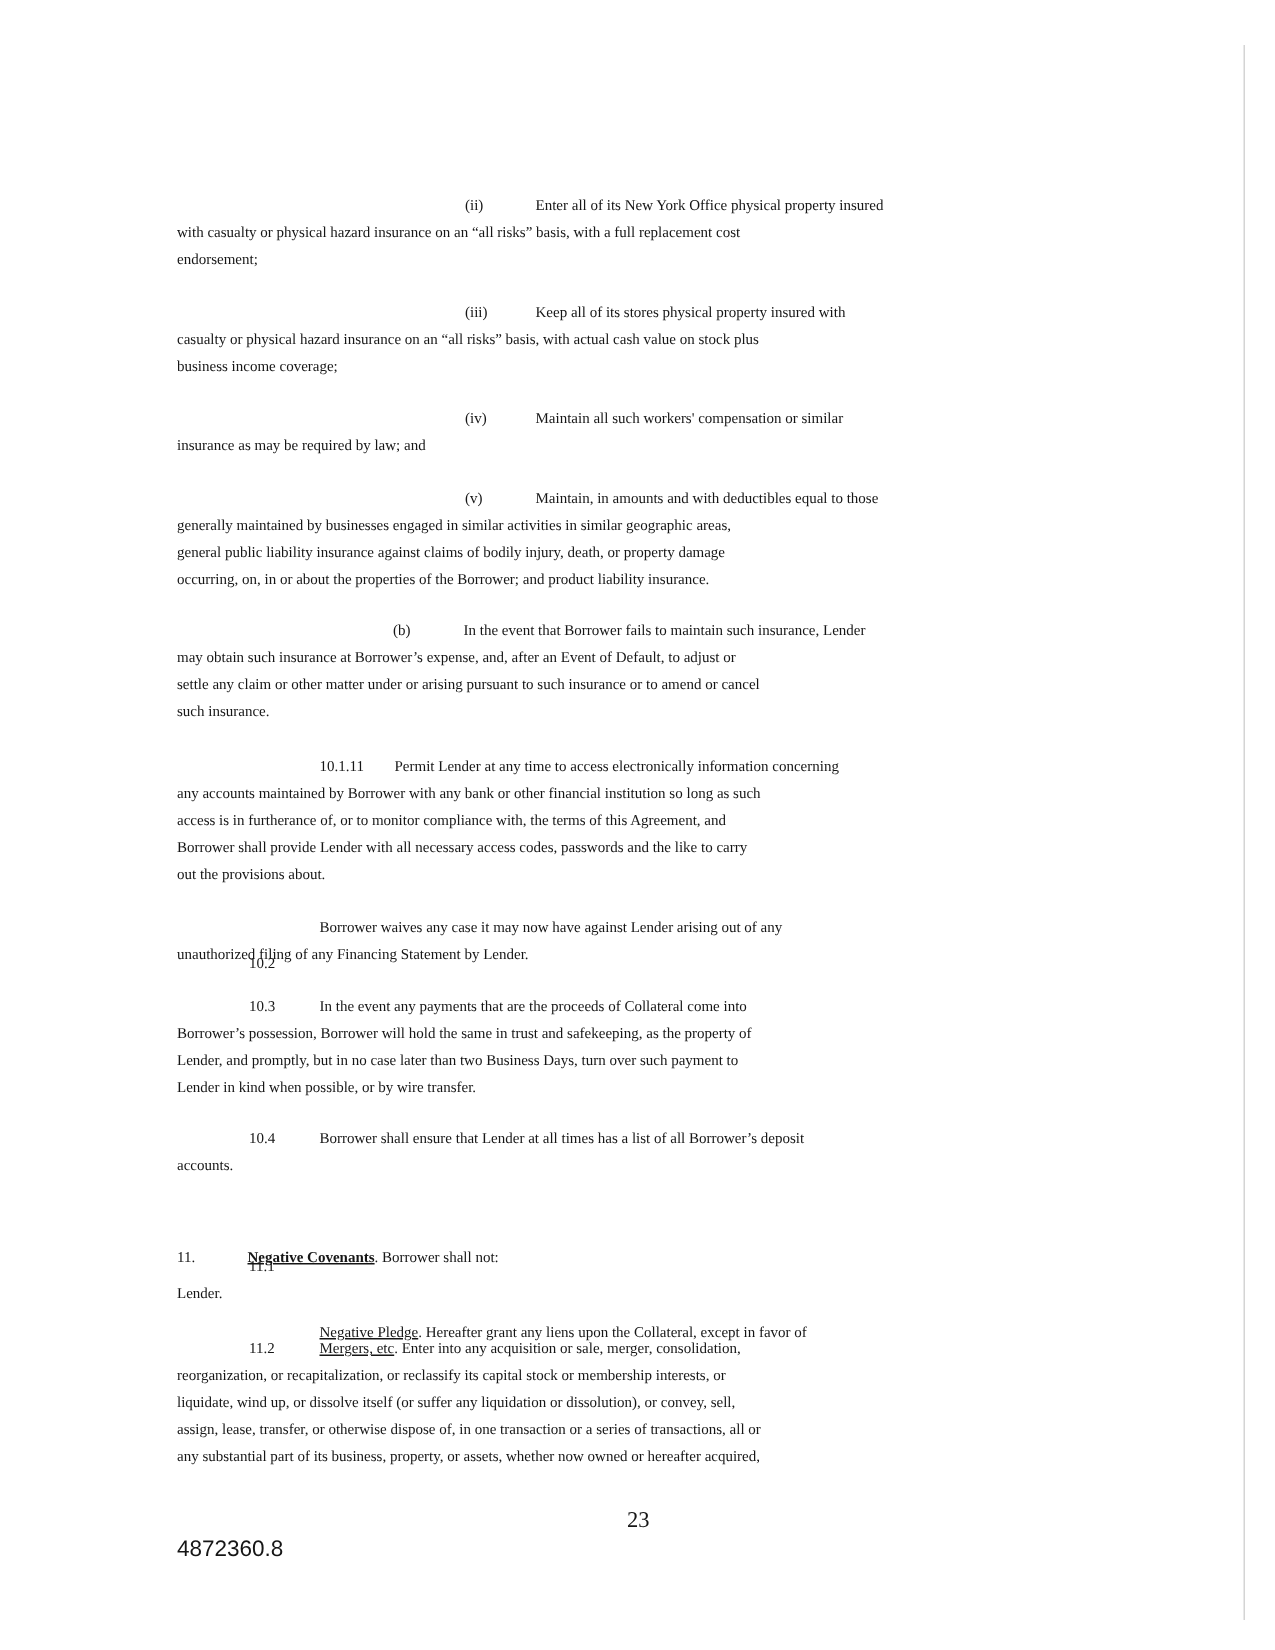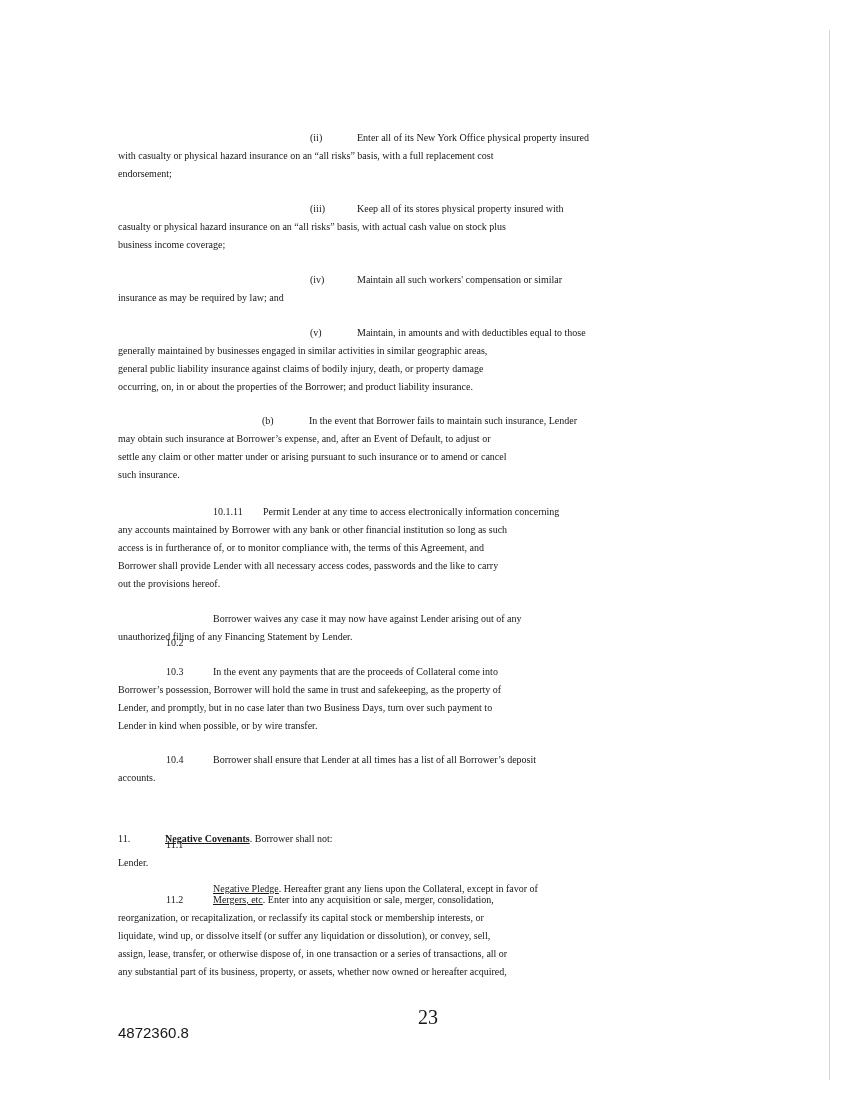--- a/index.html
+++ b/index.html
@@ -2,21 +2,21 @@
 <html><head>
 <meta charset="utf-8">
 <style>
   html, body { margin: 0; padding: 0; }
   body { width: 850px; height: 1100px; background: #ffffff; position: relative; overflow: hidden;
          font-family: "Liberation Serif", serif; color: #161616; }
   .edge { position: absolute; left: 829px; top: 30px; width: 1px; height: 1050px; background: #d4d4d4; }
   .line { position: absolute; left: 118px; font-size: 10px; white-space: nowrap; line-height: 18px; }
   .u { text-decoration: underline; }
   .b { font-weight: bold; }
-  .pn { position: absolute; left: 418px; top: 1006px; font-size: 20px; }
+  .pn { position: absolute; left: 418px; top: 1006px; font-size: 15px; }
   .docid { position: absolute; left: 118px; top: 1024px; font-size: 15px; font-family: "Liberation Sans", sans-serif; }
 </style>
 </head>
 <body>
 
 <div class="edge"></div>
 
 <div id="content">
     <div class="line" style="left: 310px; top: 129px;">(ii)</div>
     <div class="line" style="left: 357px; top: 129px;">Enter all of its New York Office physical property insured</div>
@@ -37,21 +37,21 @@
     <div class="line" style="left: 262px; top: 412px;">(b)</div>
     <div class="line" style="left: 309px; top: 412px;">In the event that Borrower fails to maintain such insurance, Lender</div>
     <div class="line" style="left: 118px; top: 430.1px;">may obtain such insurance at Borrower’s expense, and, after an Event of Default, to adjust or</div>
     <div class="line" style="left: 118px; top: 448.2px;">settle any claim or other matter under or arising pursuant to such insurance or to amend or cancel</div>
     <div class="line" style="left: 118px; top: 466.3px;">such insurance.</div>
     <div class="line" style="left: 213px; top: 503px;">10.1.11</div>
     <div class="line" style="left: 263px; top: 503px;">Permit Lender at any time to access electronically information concerning</div>
     <div class="line" style="left: 118px; top: 521.1px;">any accounts maintained by Borrower with any bank or other financial institution so long as such</div>
     <div class="line" style="left: 118px; top: 539.2px;">access is in furtherance of, or to monitor compliance with, the terms of this Agreement, and</div>
     <div class="line" style="left: 118px; top: 557.3px;">Borrower shall provide Lender with all necessary access codes, passwords and the like to carry</div>
-    <div class="line" style="left: 118px; top: 575.4px;">out the provisions hereof.</div>
+    <div class="line" style="left: 118px; top: 575.4px;">out the provisions about.</div>
     <div class="line" style="left: 166px; top: 634px;">10.2</div>
     <div class="line" style="left: 213px; top: 610px;">Borrower waives any case it may now have against Lender arising out of any</div>
     <div class="line" style="left: 118px; top: 628.1px;">unauthorized filing of any Financing Statement by Lender.</div>
     <div class="line" style="left: 166px; top: 663px;">10.3</div>
     <div class="line" style="left: 213px; top: 663px;">In the event any payments that are the proceeds of Collateral come into</div>
     <div class="line" style="left: 118px; top: 681.1px;">Borrower’s possession, Borrower will hold the same in trust and safekeeping, as the property of</div>
     <div class="line" style="left: 118px; top: 699.2px;">Lender, and promptly, but in no case later than two Business Days, turn over such payment to</div>
     <div class="line" style="left: 118px; top: 717.3px;">Lender in kind when possible, or by wire transfer.</div>
     <div class="line" style="left: 166px; top: 751px;">10.4</div>
     <div class="line" style="left: 213px; top: 751px;">Borrower shall ensure that Lender at all times has a list of all Borrower’s deposit</div>

